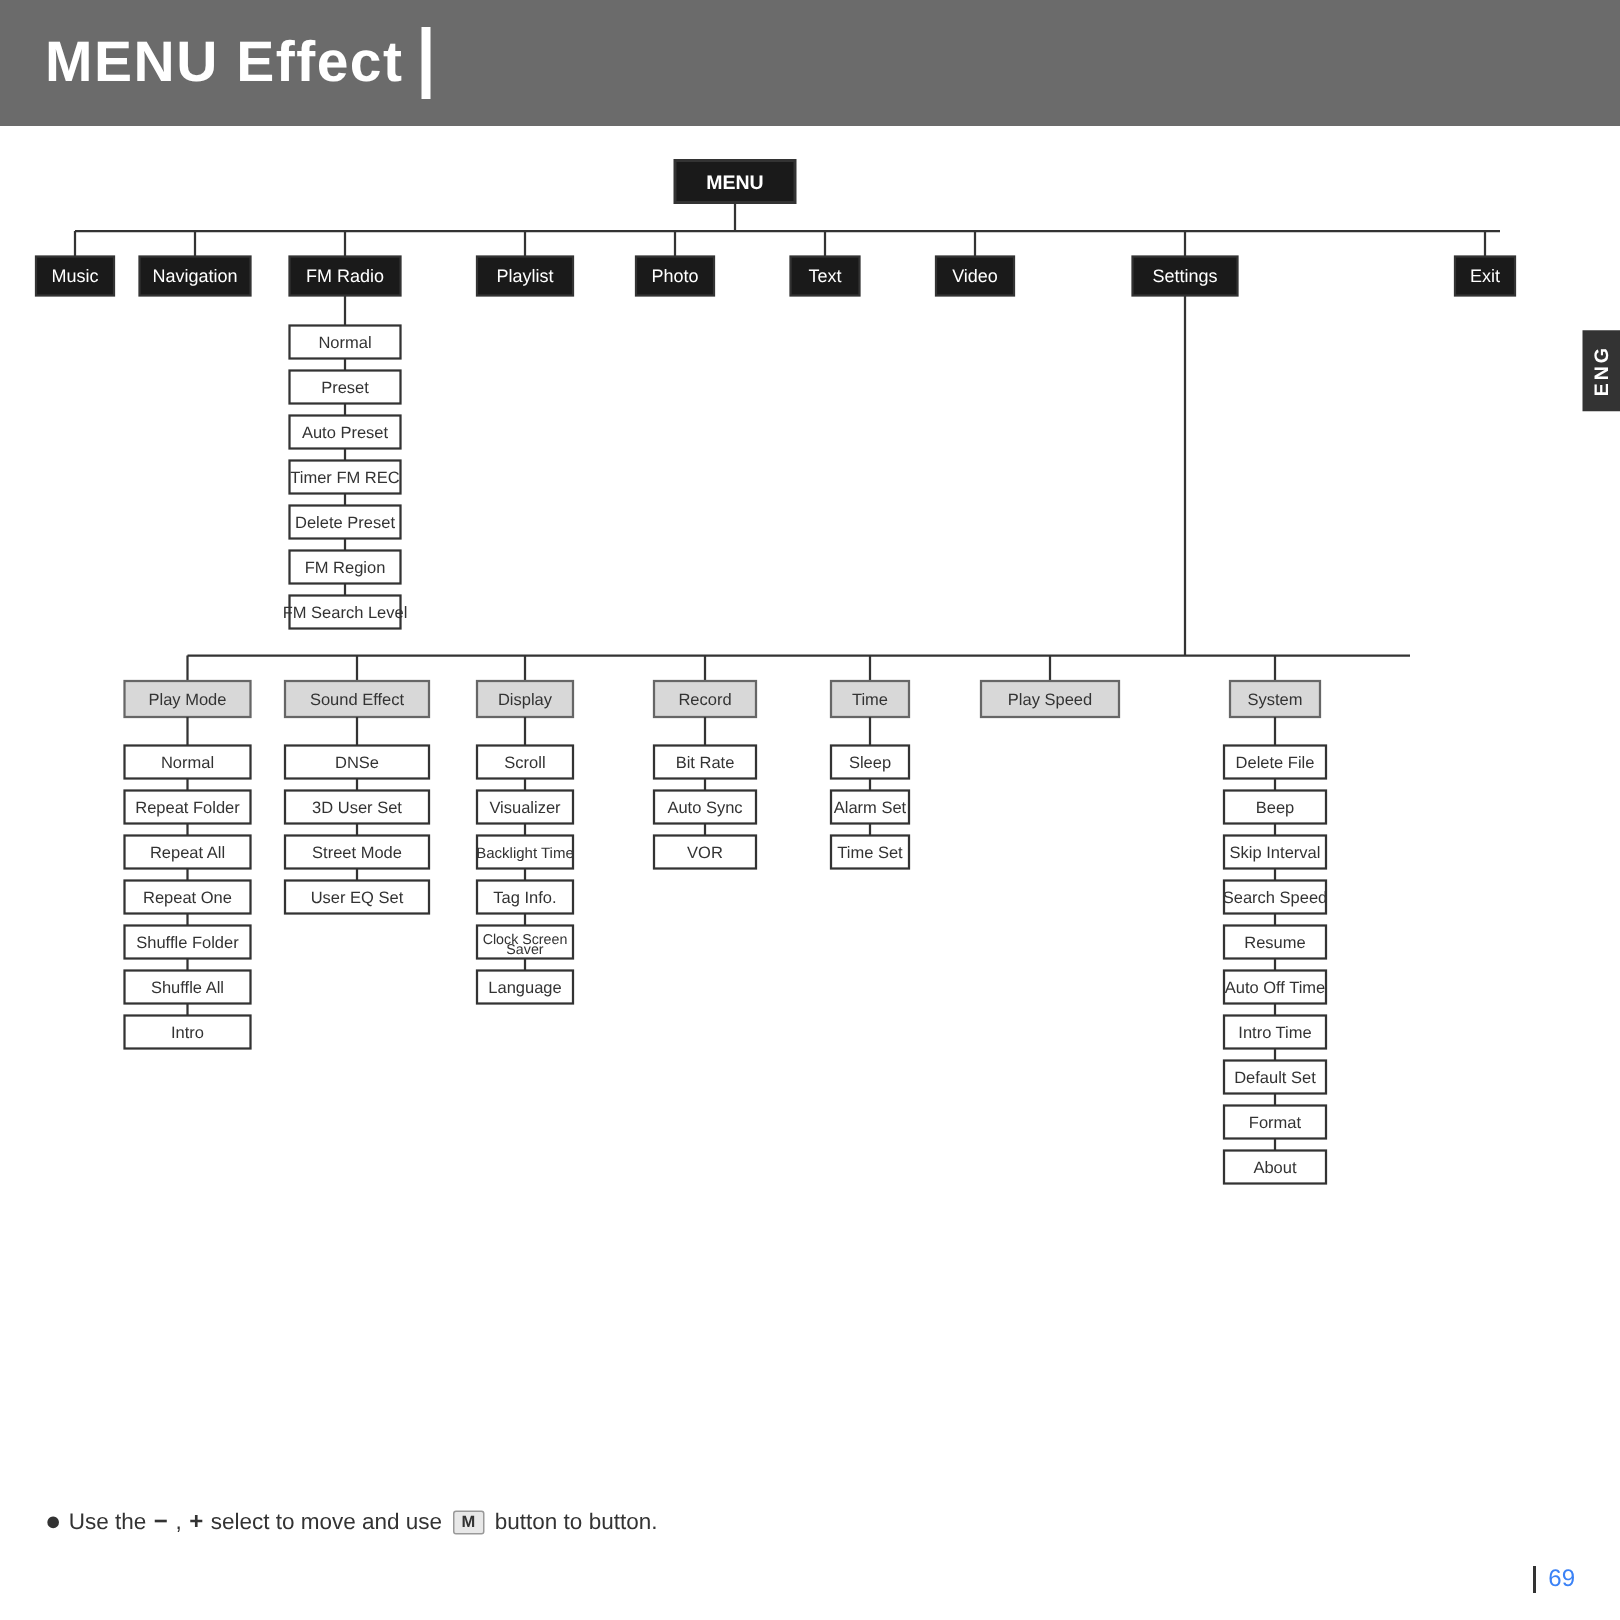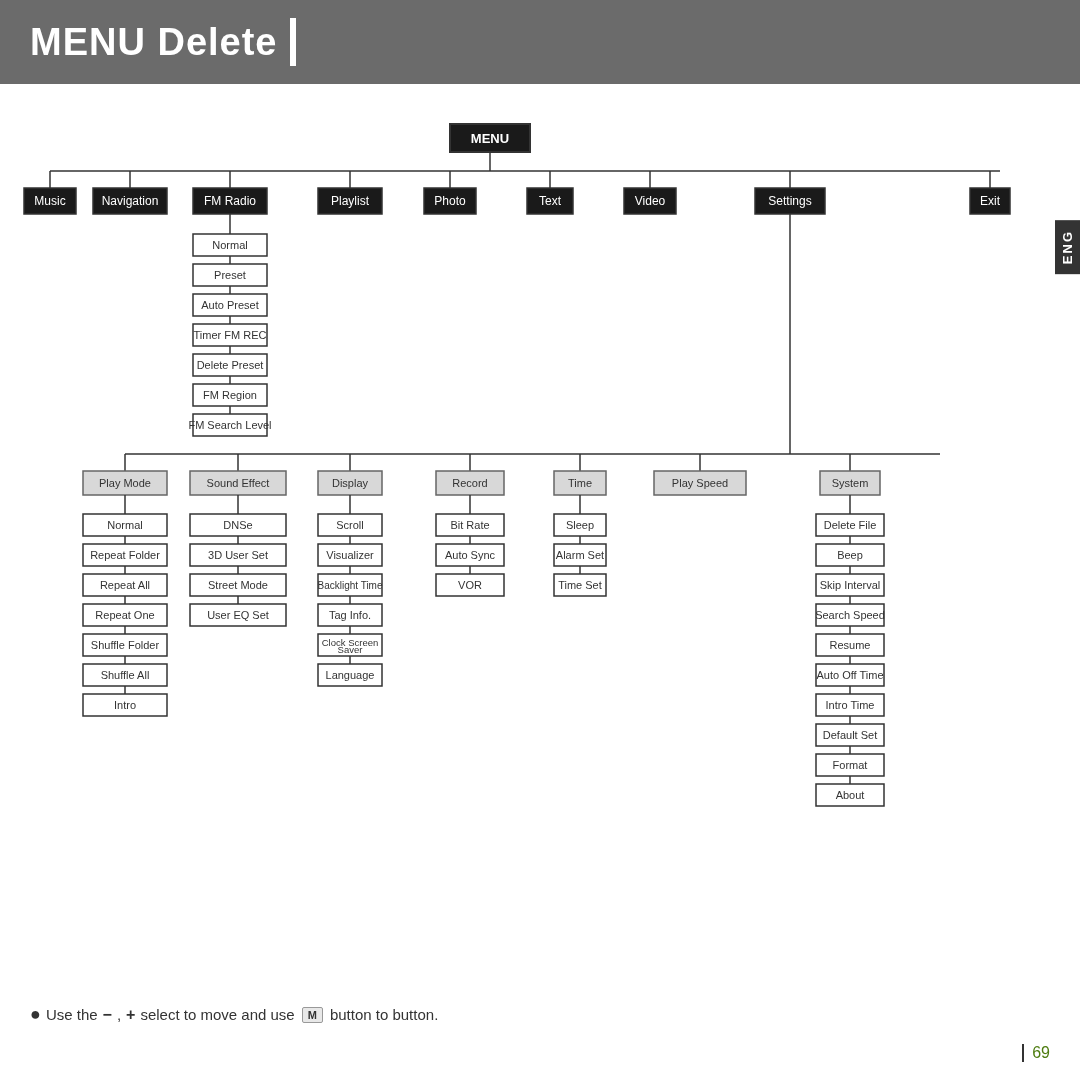--- a/index.html
+++ b/index.html
@@ -48,28 +48,28 @@
       padding: 10px 5px;
       letter-spacing: 2px;
     }
 
     
     .page-number {
       position: absolute;
       bottom: 18px;
       right: 30px;
       font-size: 16px;
-      color: #4d7c0f;
+      color: #3b82f6;
       border-left: 2px solid #333;
       padding-left: 8px;
     }
 
     
     .content {
-      padding: 32px 30px 15px 20px;
+      padding: 15px 30px 15px 20px;
       position: relative;
     }
 
     
     .tree-svg {
       width: 1020px;
       overflow: visible;
     }
 
     
@@ -92,21 +92,21 @@
       font-size: 11px;
       font-weight: bold;
       border-radius: 2px;
       margin: 0 2px;
     }
   </style>
 </head>
 <body>
 
 <div class="header">
-  <span class="header-title">MENU Delete</span>
+  <span class="header-title">MENU Effect</span>
   <div class="header-bar"></div>
 </div>
 
 <div class="eng-tab">ENG</div>
 
 <div class="content">
   <svg class="tree-svg" height="820" viewBox="0 0 1020 820">
 
     <rect x="430" y="8" width="80" height="28" fill="#1a1a1a" stroke="#333" stroke-width="2"></rect>
     <text x="470" y="27" text-anchor="middle" fill="white" font-size="13" font-weight="bold">MENU</text>

